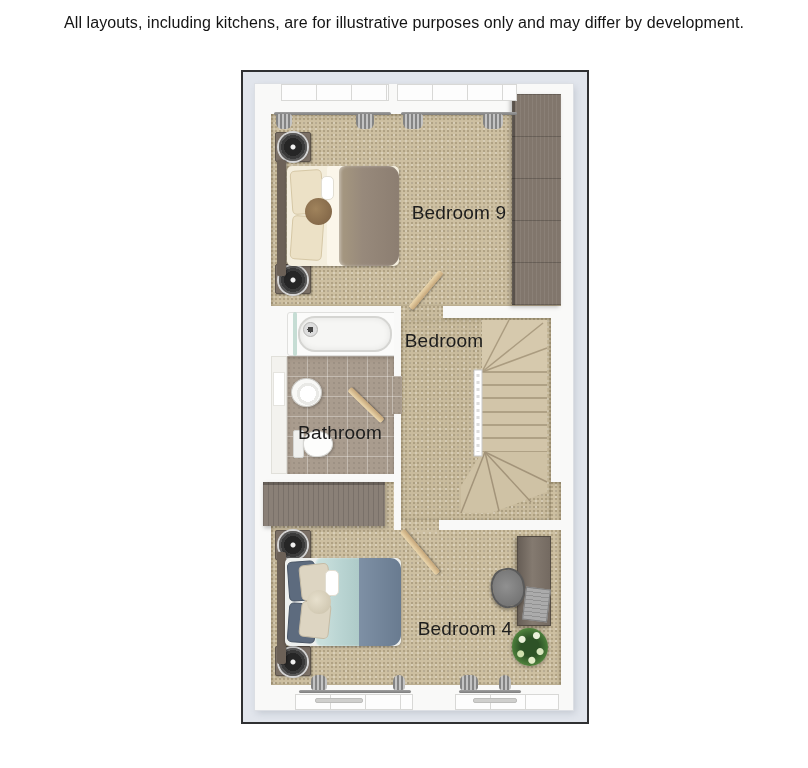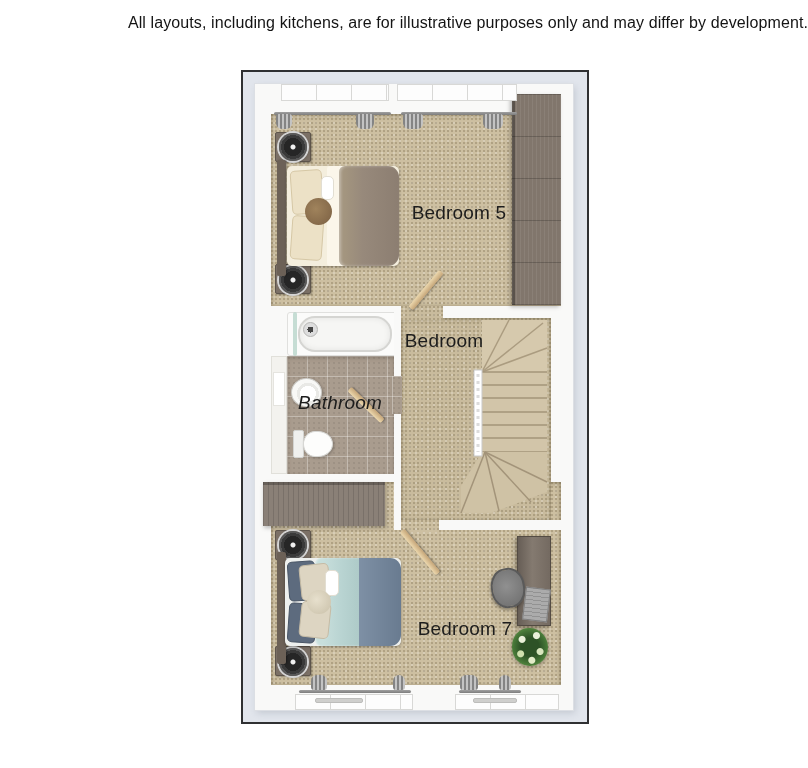--- a/index.html
+++ b/index.html
@@ -1,21 +1,21 @@
 <!DOCTYPE html>
 <html><head>
 <meta charset="utf-8">
 <style>
   html,body { margin:0; padding:0; }
   body {
     width:808px; height:768px; background:#ffffff; position:relative;
     overflow:hidden; font-family:"Liberation Sans", sans-serif;
   }
   .disclaimer {
-    position:absolute; top:12px; left:0; width:808px; text-align:right;
+    position:absolute; top:12px; left:0; width:808px; text-align:center;
     font-size:16px; line-height:21px; color:#141414; letter-spacing:.1px;
   }
   .plan {
     position:absolute; left:241px; top:70px; width:348px; height:654px;
     border:2px solid #2f3032; box-sizing:border-box; background:#e1e5ec;
   }
   .abs { position:absolute; }
   .building {
     left:12px; top:12px; width:318px; height:626px; background:#f9f9f8;
     box-shadow:0 0 0 1px #dcdfe4, 2px 3px 7px rgba(60,70,90,.18);
@@ -230,17 +230,17 @@
   <div class="abs window" style="left:212px;top:622px;width:104px;height:16px;"></div>
   <div class="abs rail" style="left:56px;top:618px;width:112px;"></div>
   <div class="abs rail" style="left:216px;top:618px;width:62px;"></div>
   <div class="abs tuft up" style="left:68px;top:603px;"></div>
   <div class="abs tuft up" style="left:150px;top:603px;width:12px;"></div>
   <div class="abs tuft up" style="left:217px;top:603px;width:18px;"></div>
   <div class="abs tuft up" style="left:256px;top:603px;width:12px;"></div>
   <div class="abs sillbar" style="left:72px;top:626px;width:48px;"></div>
   <div class="abs sillbar" style="left:230px;top:626px;width:44px;"></div>
 
-  <div class="room-label" style="left:216px;top:141px;">Bedroom 5</div>
+  <div class="room-label" style="left:216px;top:141px;">Bedroom 9</div>
   <div class="room-label" style="left:201px;top:269px;">Bedroom</div>
-  <div class="room-label" style="left:97px;top:331px;font-style:italic;">Bathroom</div>
-  <div class="room-label" style="left:222px;top:557px;">Bedroom 7</div>
+  <div class="room-label" style="left:97px;top:361px;">Bathroom</div>
+  <div class="room-label" style="left:222px;top:557px;">Bedroom 4</div>
 </div>
 
 </body></html>

